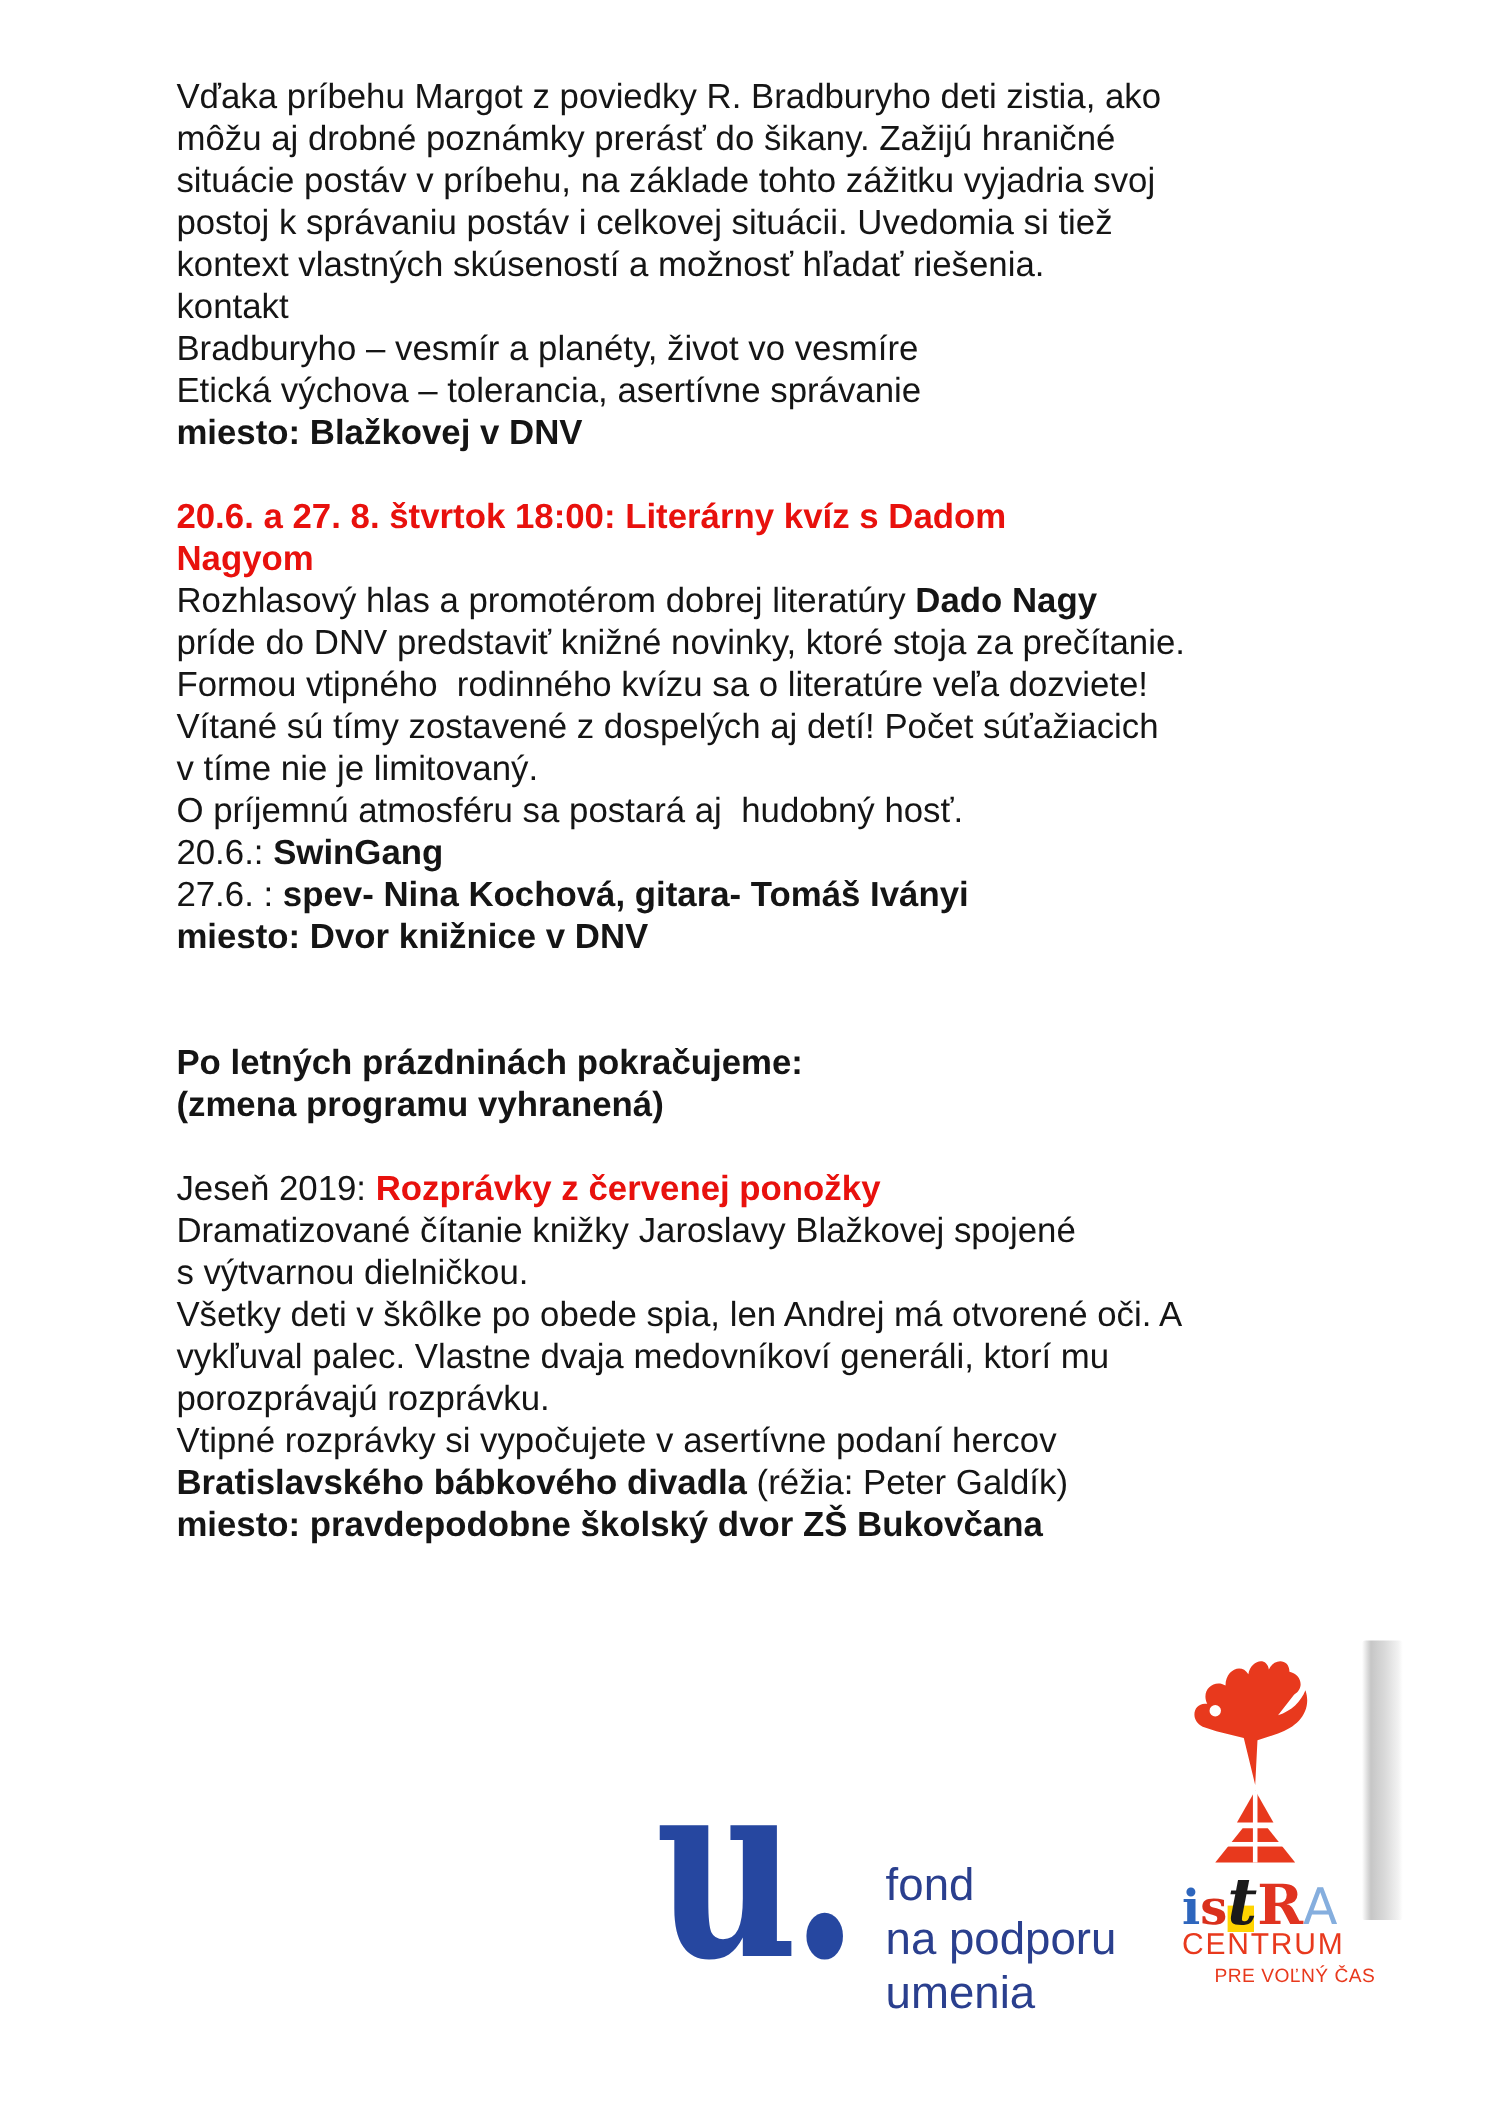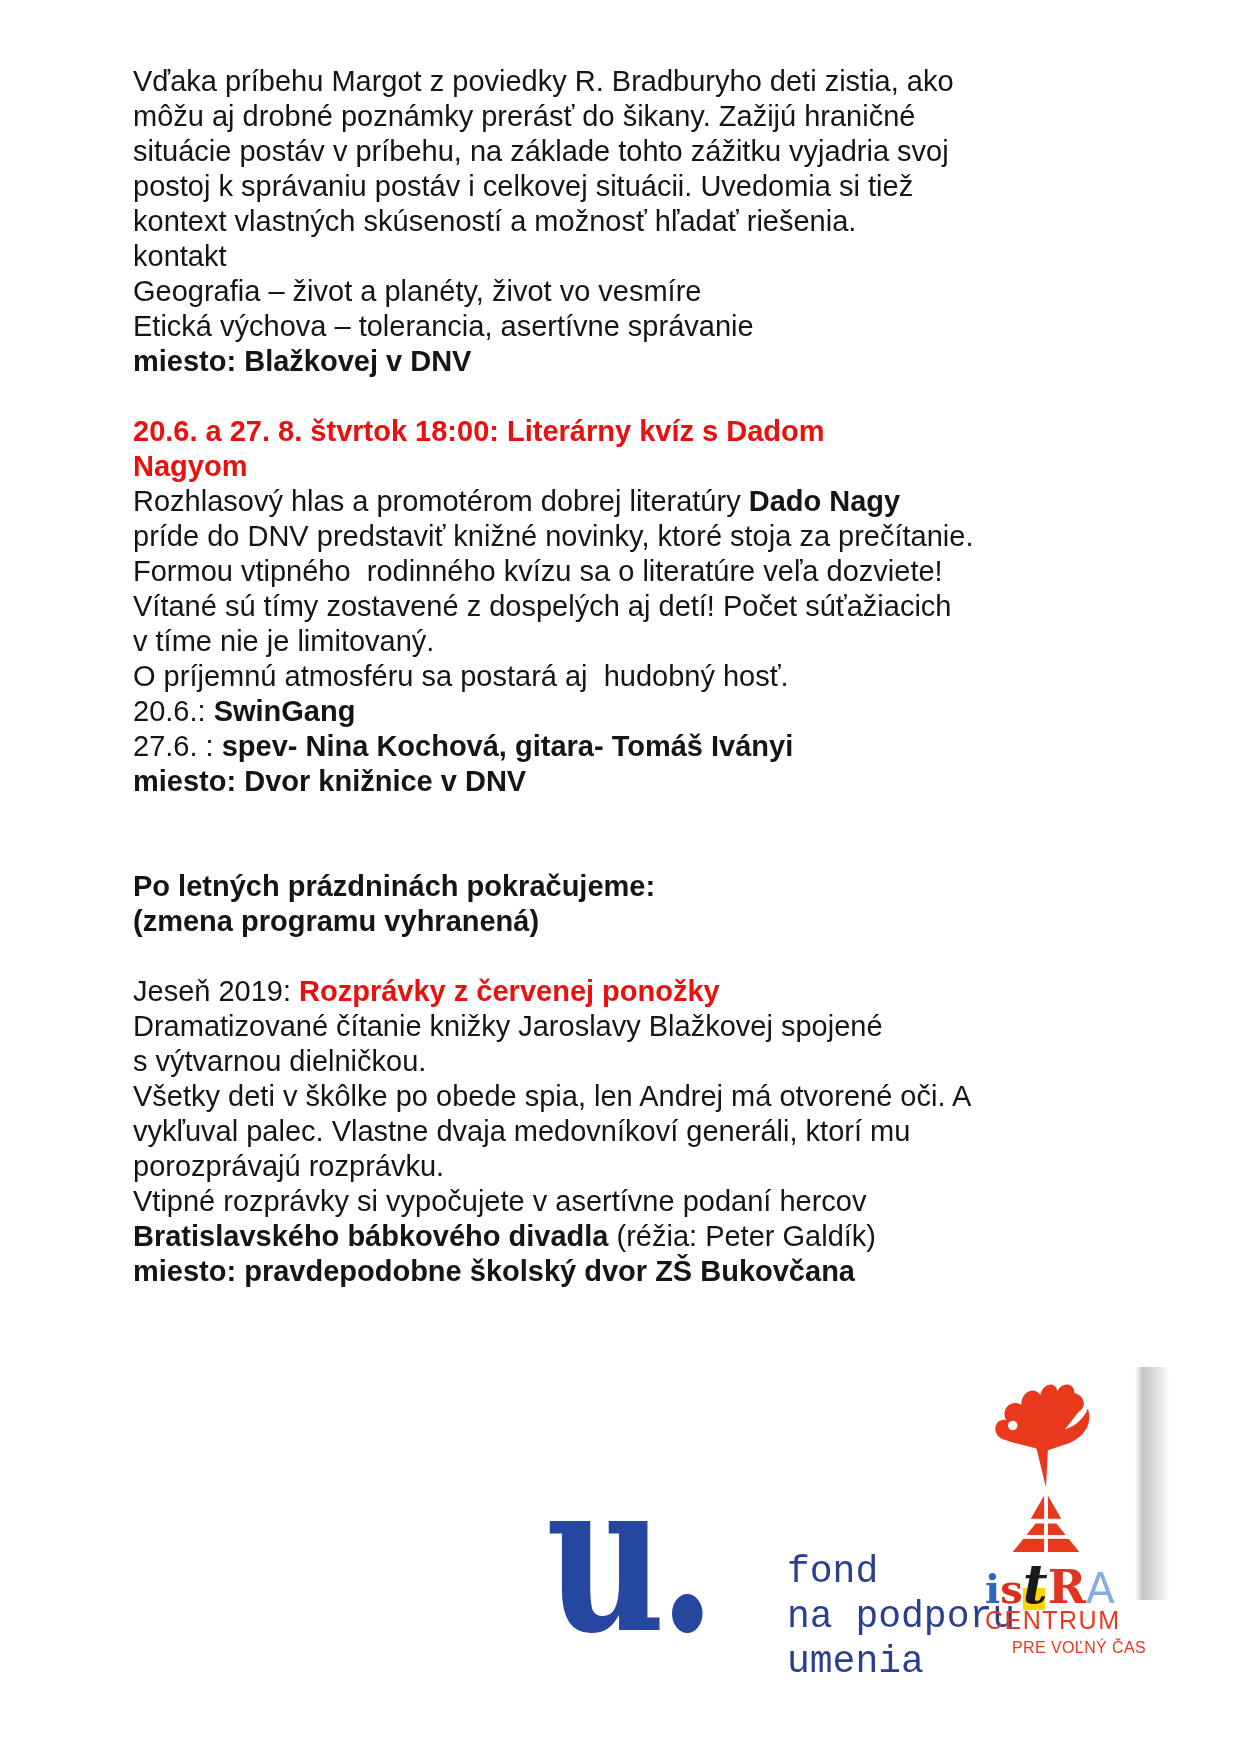--- a/index.html
+++ b/index.html
@@ -6,21 +6,21 @@
   .page {
     position: relative;
     width: 1240px;
     height: 1754px;
     background: #ffffff;
     overflow: hidden;
     font-family: "Liberation Sans", sans-serif;
   }
   .content {
     position: absolute;
-    left: 133px;
+    left: 147px;
     top: 64px;
   }
   .line {
     margin: 0;
     font-size: 29px;
     line-height: 35px;
     white-space: pre;
     color: var(--text-color, #151515);
     font-weight: 400;
   }
@@ -38,23 +38,23 @@
     font-weight: 700;
     font-size: 210px;
     line-height: 210px;
     letter-spacing: -8px;
     color: var(--fpu-blue, #2647a0);
     transform: scaleX(0.78);
     transform-origin: left top;
   }
   .fpu-text {
     position: absolute;
-    left: 787px;
+    left: 738px;
     top: 1549px;
-    font-family: Liberation Mono, monospace;
+    font-family: Liberation Sans, sans-serif;
     font-size: 38px;
     line-height: 45px;
     color: var(--fpu-text-blue, #2a3f8e);
   }
   .istra {
     position: absolute;
     left: 985px;
     top: 1378px;
     width: 134px;
   }
@@ -112,21 +112,21 @@
 
   <main class="content">
 
     <section class="block">
       <p class="line">Vďaka príbehu Margot z poviedky R. Bradburyho deti zistia, ako</p>
       <p class="line">môžu aj drobné poznámky prerásť do šikany. Zažijú hraničné</p>
       <p class="line">situácie postáv v príbehu, na základe tohto zážitku vyjadria svoj</p>
       <p class="line">postoj k správaniu postáv i celkovej situácii. Uvedomia si tiež</p>
       <p class="line">kontext vlastných skúseností a možnosť hľadať riešenia.</p>
       <p class="line">kontakt</p>
-      <p class="line">Geografia – život a planéty, život vo vesmíre</p>
+      <p class="line">Bradburyho – vesmír a planéty, život vo vesmíre</p>
       <p class="line">Etická výchova – tolerancia, asertívne správanie</p>
       <p class="line bold">miesto: Blažkovej v DNV</p>
     </section>
 
     <section class="block gap1">
       <h2 class="line red bold">20.6. a 27. 8. štvrtok 18:00: Literárny kvíz s Dadom</h2>
       <h2 class="line red bold">Nagyom</h2>
       <p class="line"><span>Rozhlasový hlas a promotérom dobrej literatúry </span><span class="bold">Dado Nagy</span></p>
       <p class="line">príde do DNV predstaviť knižné novinky, ktoré stoja za prečítanie.</p>
       <p class="line">Formou vtipného  rodinného kvízu sa o literatúre veľa dozviete!</p>

